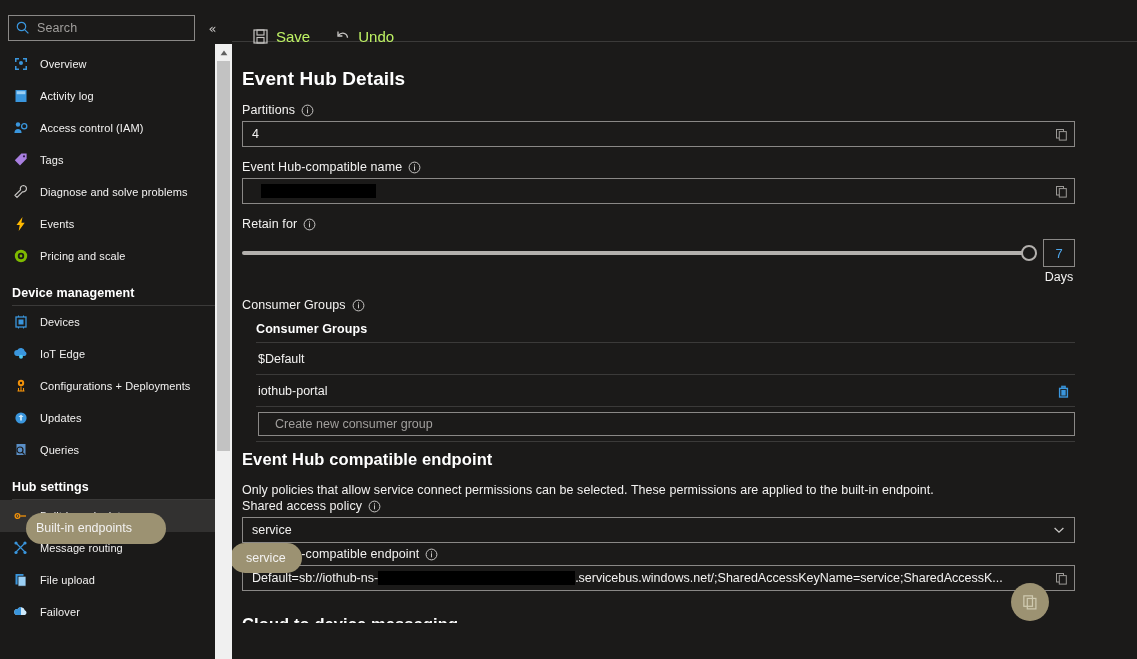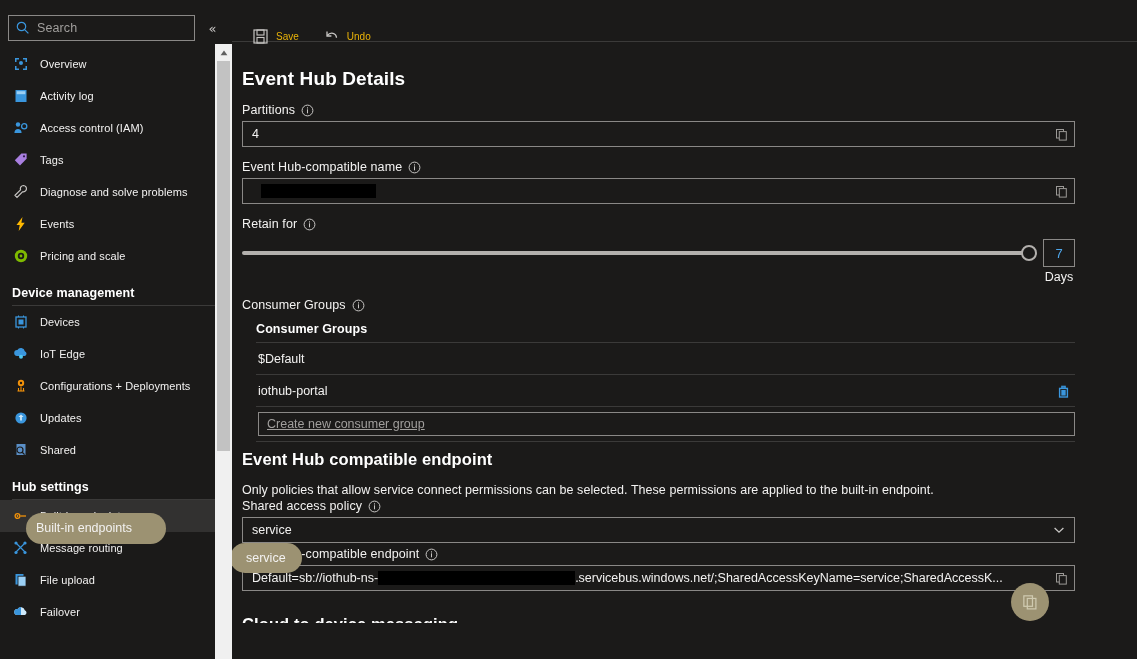--- a/index.html
+++ b/index.html
@@ -101,21 +101,21 @@
     background: #1b1a19; overflow: hidden;
   }
   .cmdbar {
     height: 42px; display: flex; align-items: center;
     padding-left: 10px; gap: 4px;
     border-bottom: 1px solid #3b3a39;
   }
   .cmdbtn {
     display: flex; align-items: center; gap: 7px;
     height: 30px; padding: 0 10px; cursor: pointer;
-    color: #eab308; font-size: 10px; margin-top: 32px;
+    color: #bef264; font-size: 15px; margin-top: 32px;
   }
   .cmdbtn svg { display: block; }
 
   .content { padding: 14px 62px 0 10px; }
 
   h1.sec {
     font-size: 19px; font-weight: bold; color: #ffffff;
     margin: 12px 0 0 0; letter-spacing: .1px;
   }
   h2.sec2 {
@@ -189,21 +189,21 @@
     width: 20px; height: 20px; cursor: pointer;
     display: flex; align-items: center; justify-content: center;
   }
   .cgnewwrap {
     border-top: 1px solid #3b3a39; border-bottom: 1px solid #3b3a39;
     padding: 5px 0 5px 2px;
   }
   .cgnew {
     height: 24px; width: 100%; border: 1px solid #8a8886;
     background: #1b1a19; display: flex; align-items: center;
-    padding-left: 8px; font-size: 12.5px; color: #a19f9d; text-decoration: underline;
+    padding-left: 16px; font-size: 12.5px; color: #a19f9d;
   }
 
   .descline {
     font-size: 12.5px; color: #f3f2f1; margin-top: 14px;
     letter-spacing: .05px;
   }
   .selectbox {
     height: 26px; border: 1px solid #8a8886; background: #1b1a19;
     display: flex; align-items: center; position: relative;
   }
@@ -366,21 +366,21 @@
       </div>
 
       <div class="navitem">
         <span class="ico">
           <svg width="18" height="18" viewBox="0 0 18 18">
               <rect x="4.5" y="3" width="9" height="11" fill="#5a8fc7"></rect>
               <circle cx="8" cy="9" r="3" fill="none" stroke="#1b1a19" stroke-width="1.2"></circle>
               <line x1="10.2" y1="11.2" x2="12.6" y2="13.6" stroke="#1b1a19" stroke-width="1.3"></line>
             </svg>
         </span>
-        <span class="lbl">Shared</span>
+        <span class="lbl">Queries</span>
       </div>
 
       <div class="navgroup">Hub settings</div>
       <div class="navdiv"></div>
 
       <div class="navitem selected">
         <span class="ico">
           <svg width="18" height="18" viewBox="0 0 18 18">
               <circle cx="5.5" cy="9" r="2.4" fill="none" stroke="#f2920a" stroke-width="1.3"></circle>
               <circle cx="5.5" cy="9" r=".9" fill="#f2920a"></circle>

